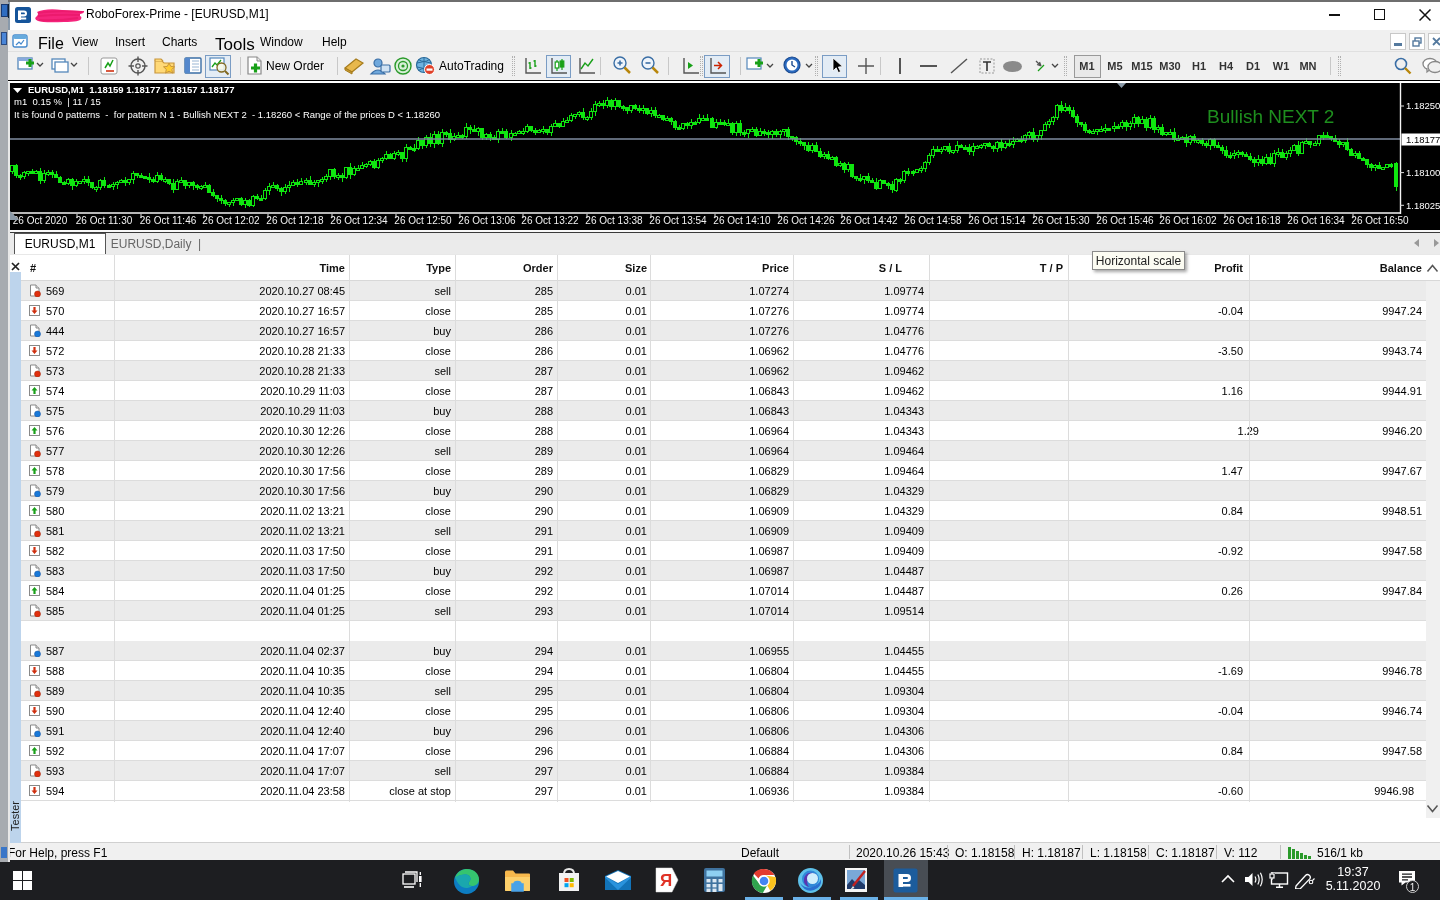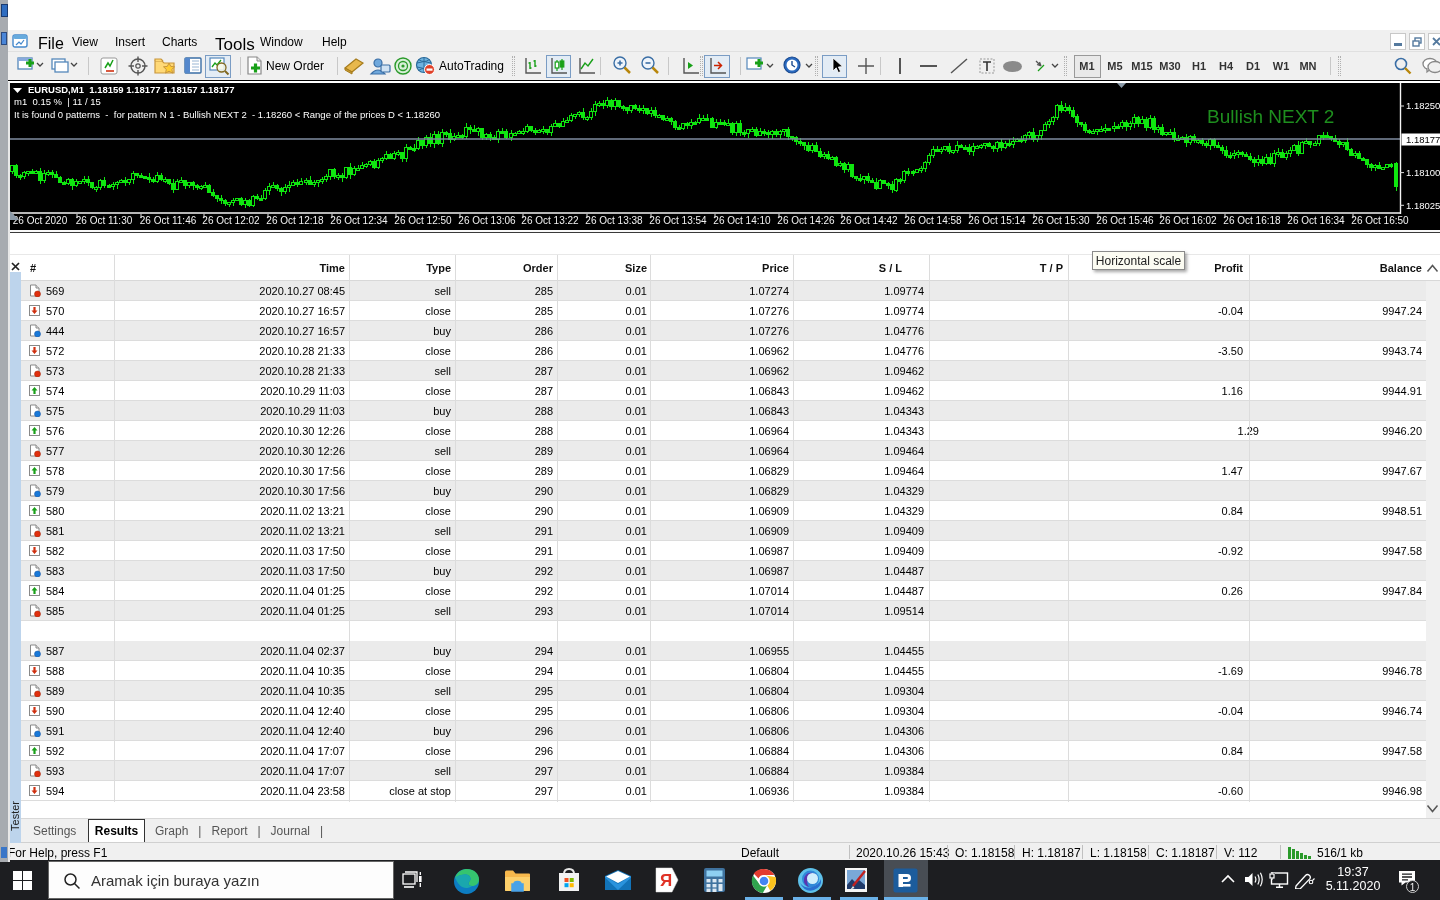--- a/index.html
+++ b/index.html
@@ -11,20 +11,40 @@
 .trow span.ic { top:3px; line-height:13px; }
 .hdr span { position:absolute; font-size:11px; font-weight:bold; color:#111; line-height:26px; white-space:nowrap; }
 .tbtn { position:absolute; top:3px; height:22px; }
 .sep { position:absolute; top:5px; width:1px; height:18px; background:#c8c8c8; }
 .grip { position:absolute; top:4px; width:3px; height:20px; border-left:1px dotted #b0b0b0; border-right:1px dotted #b0b0b0; }
 .tf { position:absolute; top:4px; font-size:11px; font-weight:bold; color:#333; width:26px; text-align:center; line-height:20px; }
 </style></head>
 <body>
 <div id="page">
 
+<div class="abs" style="left:0;top:0;width:1440px;height:30px;background:#fff">
+  <div class="abs" style="left:0;top:0;width:10px;height:30px;background:#8899aa"></div>
+  <div class="abs" style="left:1px;top:4px;width:8px;height:14px;background:#2a6bc0;border:1px solid #123"></div>
+  <svg class="abs" style="left:15px;top:7px" width="16" height="16" viewBox="0 0 16 16">
+        <rect x="0" y="0" width="16" height="16" rx="2.5" fill="#15549a"></rect>
+        <path d="M3 13 V3.5 h6 a2.9 2.9 0 0 1 0 6 H6 V13 Z M6 5.5 v1.8 H9 a0.9 0.9 0 0 0 0-1.8 Z" fill="#fff"></path>
+        <rect x="6" y="10.5" width="5.2" height="2" fill="#fff"></rect>
+      </svg>
+  <svg class="abs" style="left:34px;top:8px" width="52" height="16" viewBox="0 0 52 16">
+        <path d="M3 4 Q12 0 28 2 Q44 3 50 3 Q51 6 42 7 Q49 8 47 11 Q46 14 30 14 Q10 15 4 13 Q-1 11 3 8 Q5 6 3 4 Z" fill="#f5247c"></path>
+        <path d="M4 5 Q22 2 48 4 M4 8 Q26 6 46 7 M5 12 Q24 13 44 10" stroke="#ec1a6e" stroke-width="2" fill="none"></path>
+      </svg>
+  <div class="abs" style="left:86px;top:7px;font-size:12px;color:#000">RoboForex-Prime - [EURUSD,M1]</div>
+  <div class="abs" style="left:1329px;top:14px;width:11px;height:2px;background:#111"></div>
+  <div class="abs" style="left:1374px;top:9px;width:11px;height:11px;border:1.8px solid #111"></div>
+  <svg class="abs" style="left:1419px;top:9px" width="12" height="12" viewBox="0 0 12 12">
+        <path d="M0.5 0.5 L11.5 11.5 M11.5 0.5 L0.5 11.5" stroke="#111" stroke-width="1.5"></path>
+      </svg>
+  <div class="abs" style="left:0;top:0;width:1440px;height:2px;background:#6e6e6e"></div>
+</div>
 <div class="abs" style="left:0;top:30px;width:1440px;height:22px;background:#f0f0f0;border-bottom:1px solid #e0e0e0">
   <svg class="abs" style="left:12px;top:3px" width="16" height="16" viewBox="0 0 16 16">
         <rect x="1" y="2" width="14" height="12" rx="2" fill="#fff" stroke="#4488cc" stroke-width="1.4"></rect>
         <rect x="1" y="2" width="14" height="4" rx="2" fill="#66aadd"></rect>
         <path d="M4 12 l3 -3 2 2 3 -4" stroke="#4488cc" stroke-width="1.2" fill="none"></path>
       </svg>
   <span class="abs" style="left:38px;top:5px;font-size:16px">File</span>
   <span class="abs" style="left:72px;top:5px;font-size:12px">View</span>
   <span class="abs" style="left:115px;top:5px;font-size:12px">Insert</span>
   <span class="abs" style="left:162px;top:5px;font-size:12px">Charts</span>
@@ -969,20 +989,26 @@
       <text x="1380" y="143.5" fill="#f2f2f2" font-size="10" text-anchor="middle">26 Oct 16:50</text>
       <line x1="1353" y1="134" x2="1353" y2="138" stroke="#dcdcdc"></line>
       <path d="M13 8 L22 8 L17.5 13 Z" fill="#fff"></path>
       <text x="28" y="13" fill="#fff" font-size="9.5" font-weight="bold">EURUSD,M1&nbsp;&nbsp;1.18159 1.18177 1.18157 1.18177</text>
       <text x="14" y="24.5" fill="#fff" font-size="9.5">m1&nbsp;&nbsp;0.15 %&nbsp;&nbsp;| 11 / 15</text>
       <text x="14" y="37.5" fill="#fff" font-size="9.5">It is found 0 patterns&nbsp;&nbsp;-&nbsp;&nbsp;for pattern N 1 - Bullish NEXT 2&nbsp;&nbsp;- 1.18260 &lt; Range of the prices D &lt; 1.18260</text>
       <text x="1207" y="43" fill="#1e8e1e" font-size="19">Bullish NEXT 2</text>
     </svg>
 <div class="abs" style="left:0;top:230px;width:1440px;height:2px;background:#f8f8f8"></div>
 <div class="abs" style="left:0;top:232px;width:1440px;height:1px;background:#3a3a3a"></div>
+<div class="abs" style="left:0;top:233px;width:1440px;height:21px;background:#ebebeb">
+  <div class="abs" style="left:14px;top:0px;width:92px;height:21px;background:#fff;border:1px solid #555;border-bottom:none;font-size:12px;color:#000;text-align:center;line-height:20px">EURUSD,M1</div>
+  <div class="abs" style="left:106px;top:2px;width:100px;height:19px;font-size:12px;color:#666;text-align:center;line-height:18px">EURUSD,Daily&nbsp;&nbsp;|</div>
+  <div class="abs" style="left:1414px;top:6px;width:0;height:0;border-top:4px solid transparent;border-bottom:4px solid transparent;border-right:5px solid #999"></div>
+  <div class="abs" style="left:1434px;top:6px;width:0;height:0;border-top:4px solid transparent;border-bottom:4px solid transparent;border-left:5px solid #999"></div>
+</div>
     <div class="abs" style="left:0;top:254px;width:1440px;height:564px;background:#fff"></div>
     <div class="abs hdr" style="left:0;top:254px;width:1440px;height:27px;background:#fff;border-bottom:1px solid #d8d8d8;border-top:1px solid #e8e8e8">
       <svg class="abs" style="left:11px;top:7px" width="9" height="9" viewBox="0 0 9 9">
         <path d="M1 1 L8 8 M8 1 L1 8" stroke="#222" stroke-width="1.7"></path>
       </svg>
       <span style="left:30px">#</span>
       <span style="right:1095px">Time</span>
       <span style="right:989px">Type</span>
       <span style="right:887px">Order</span>
       <span style="right:793px">Size</span>
@@ -1363,43 +1389,38 @@
           <path d="M6.5 10 L9.5 6.5 L7.6 6.5 L7.6 3 L5.4 3 L5.4 6.5 L3.5 6.5 Z" fill="#d03010"></path>
         </svg></span>
       <span style="left:32px">594</span>
       <span class="r" style="right:1081px">2020.11.04 23:58</span>
       <span class="r" style="right:975px">close at stop</span>
       <span class="r" style="right:873px">297</span>
       <span class="r" style="right:779px">0.01</span>
       <span class="r" style="right:637px">1.06936</span>
       <span class="r" style="right:502px">1.09384</span>
       <span class="r" style="right:183px">-0.60</span>
-      <span class="r" style="right:4px">9946.98</span>
+      <span class="r" style="right:12px">9946.98</span>
     </div>
     <div style="position:absolute;left:114px;top:255px;width:1px;height:547px;background:#dcdcdc"></div>
     <div style="position:absolute;left:349px;top:255px;width:1px;height:547px;background:#dcdcdc"></div>
     <div style="position:absolute;left:455px;top:255px;width:1px;height:547px;background:#dcdcdc"></div>
     <div style="position:absolute;left:557px;top:255px;width:1px;height:547px;background:#dcdcdc"></div>
     <div style="position:absolute;left:650px;top:255px;width:1px;height:547px;background:#dcdcdc"></div>
     <div style="position:absolute;left:793px;top:255px;width:1px;height:547px;background:#dcdcdc"></div>
     <div style="position:absolute;left:929px;top:255px;width:1px;height:547px;background:#dcdcdc"></div>
     <div style="position:absolute;left:1068px;top:255px;width:1px;height:547px;background:#dcdcdc"></div>
     <div style="position:absolute;left:1249px;top:255px;width:1px;height:547px;background:#dcdcdc"></div>
     <div class="abs" style="left:8px;top:272px;width:13px;height:571px;background:#bdd4ec;z-index:20"></div>
     <div class="abs" style="left:-5px;top:810px;width:40px;height:12px;font-size:11px;color:#222;text-align:center;line-height:12px;transform:rotate(-90deg);z-index:21">Tester</div>
     <div class="abs" style="left:1092px;top:251px;width:93px;height:19px;background:#fcfcf2;border:1px solid #8a8a8a;box-shadow:2px 2px 3px rgba(0,0,0,0.35);font-size:12px;color:#222;line-height:18px;text-align:center;z-index:30">Horizontal scale</div>
     <div class="abs" style="left:1426px;top:281px;width:14px;height:537px;background:#f0f0f0"></div>
     <svg class="abs" style="left:1426px;top:804px" width="13" height="9" viewBox="0 0 13 9">
       <path d="M1.5 1.5 L6.5 7.5 L11.5 1.5" stroke="#555" stroke-width="1.5" fill="none"></path>
     </svg>
-    <div class="abs" style="left:0;top:818px;width:1440px;height:24px;background:#f0f0f0;border-top:1px solid #d8d8d8">
-      <span class="abs" style="left:33px;top:5px;font-size:12px;color:#555">Settings</span>
-      <div class="abs" style="left:88px;top:0px;width:57px;height:24px;background:#fff;border:1px solid #333;border-bottom:none;text-align:center;font-size:12px;font-weight:bold;color:#000;line-height:22px">Results</div>
-      <span class="abs" style="left:155px;top:5px;font-size:12px;color:#555">Graph&nbsp;&nbsp;&nbsp;|&nbsp;&nbsp;&nbsp;Report&nbsp;&nbsp;&nbsp;|&nbsp;&nbsp;&nbsp;Journal&nbsp;&nbsp;&nbsp;|</span>
-    </div>
     <div class="abs" style="left:0;top:842px;width:1440px;height:18px;background:#f0f0f0;border-top:1px solid #d0d0d0;font-size:12px;color:#000">
       <span class="abs" style="left:8px;top:3px">For Help, press F1</span>
       <span class="abs" style="left:741px;top:3px">Default</span>
       <span class="abs" style="left:856px;top:3px">2020.10.26 15:43</span>
       <span class="abs" style="left:955px;top:3px">O: 1.18158</span>
       <span class="abs" style="left:1022px;top:3px">H: 1.18187</span>
       <span class="abs" style="left:1090px;top:3px">L: 1.18158</span>
       <span class="abs" style="left:1156px;top:3px">C: 1.18187</span>
       <span class="abs" style="left:1224px;top:3px">V: 112</span>
       <span class="abs" style="left:1317px;top:3px">516/1 kb</span>
@@ -1427,27 +1448,20 @@
     <svg class="abs" style="left:10px;top:211px;z-index:5" width="9" height="9" viewBox="0 0 9 9">
       <path d="M0 9 L9 9 L0 0 Z" fill="#8b9aa8"></path>
     </svg>
     <div class="abs" style="left:0;top:860px;width:1440px;height:40px;background:#1d1e21">
       <svg class="abs" style="left:13px;top:11px" width="19" height="19" viewBox="0 0 19 19">
       <rect x="0" y="0" width="9" height="9" fill="#fff"></rect>
         <rect x="10" y="0" width="9" height="9" fill="#fff"></rect>
       <rect x="0" y="10" width="9" height="9" fill="#fff"></rect>
         <rect x="10" y="10" width="9" height="9" fill="#fff"></rect>
       </svg>
-      <div class="abs" style="left:48px;top:1px;width:346px;height:38px;background:#fdfdfd;border:1px solid #666">
-      <svg class="abs" style="left:14px;top:10px" width="18" height="18" viewBox="0 0 18 18">
-        <circle cx="7.5" cy="7.5" r="5.5" fill="none" stroke="#222" stroke-width="1.5"></circle>
-        <path d="M11.5 11.5 L16.5 16.5" stroke="#222" stroke-width="1.5"></path>
-        </svg>
-      <span class="abs" style="left:42px;top:10px;font-size:15px;color:#333">Aramak için buraya yazın</span>
-    </div>
       <svg class="abs" style="left:402px;top:11px" width="21" height="19" viewBox="0 0 21 19">
       <rect x="1" y="3" width="12" height="10" fill="none" stroke="#fff" stroke-width="1.3"></rect>
       <path d="M3 1 H15 V11" stroke="#fff" stroke-width="1.3" fill="none"></path>
       <rect x="17" y="5" width="2.6" height="6" fill="#fff"></rect>
       <path d="M18.3 1 V4 M18.3 12 V16" stroke="#fff" stroke-width="1.3"></path>
       <path d="M2 16 H12" stroke="#fff" stroke-width="1.6"></path>
       </svg>
       <svg class="abs" style="left:453px;top:8px" width="27" height="27" viewBox="0 0 27 27">
       <circle cx="13.5" cy="13.5" r="12.5" fill="#0d7dc2"></circle>
       <path d="M2 10 C4 3 10 1 14 1 C22 1 26 6.5 26 11.5 C26 15.5 23 18 19 18 C16.5 18 15.5 17 15.5 15.5 C15.5 13.8 17.5 13 17.5 10.8 C17.5 8 14.8 6.5 12 6.5 C6.5 6.5 3 9.5 2 10 Z" fill="#35c46f"></path>

